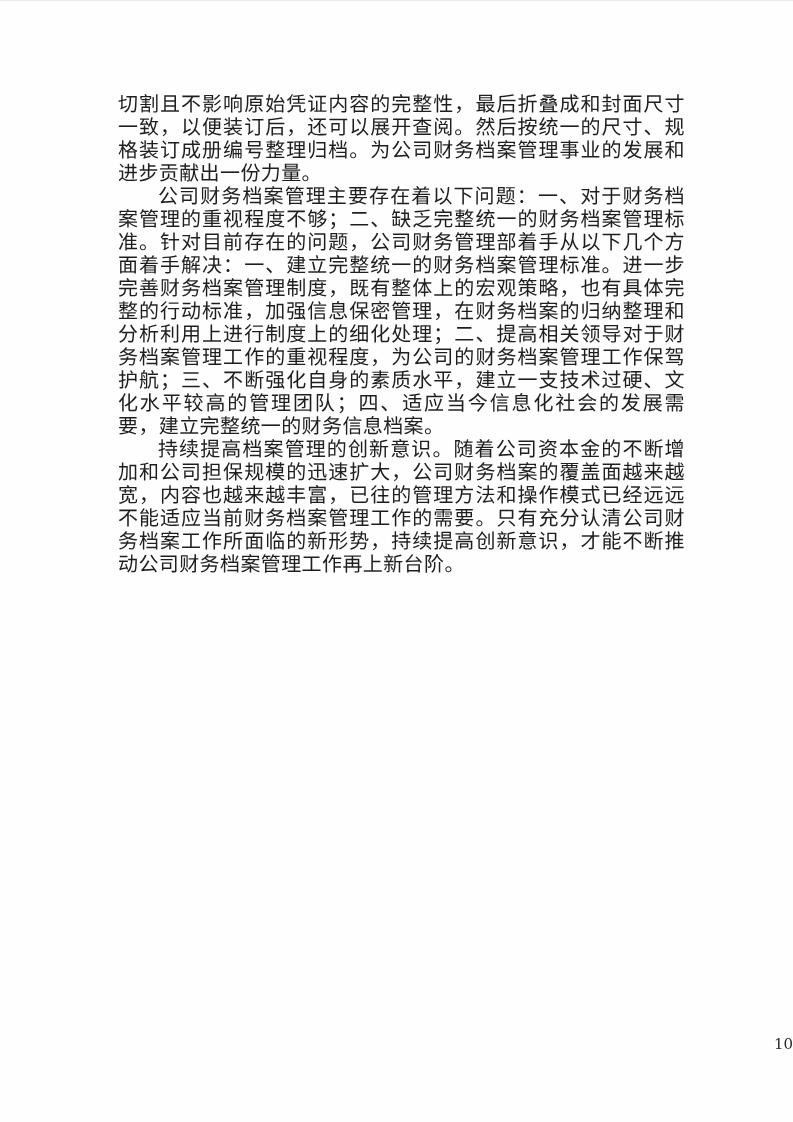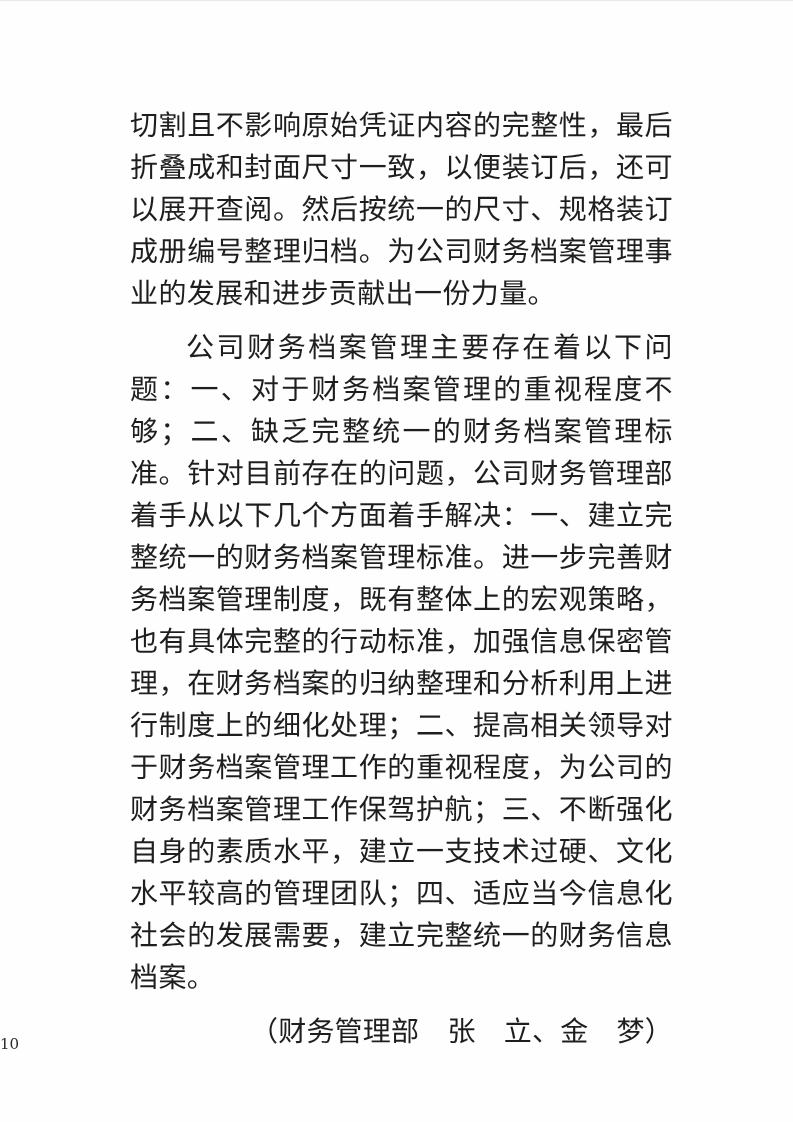--- a/index.html
+++ b/index.html
@@ -19,50 +19,50 @@
     box-sizing: border-box;
     border-top: 1px solid #e8e8e8;
   }
   .content {
     position: absolute;
     left: 118px;
     top: 92px;
     width: 567px;
   }
   .para {
-    margin: 12px;
-    font-size: 28px;
-    line-height: 42px;
+    margin: 0;
+    font-size: 20px;
+    line-height: 23px;
     letter-spacing: 0.4px;
     text-align: justify;
     text-justify: inter-ideograph;
     text-indent: 2em;
   }
   .para.no-indent {
     text-indent: 0;
   }
   .para.signature {
     text-indent: 0;
     text-align: right;
     letter-spacing: 0.2px;
   }
   .page-number {
     position: absolute;
     top: 1034px;
     left: 0;
     width: 100%;
-    text-align: left;
+    text-align: right;
     font-size: 15px;
     color: #2b2b2b;
     font-family: "DejaVu Serif", "Liberation Serif", serif;
   }
 </style>
 </head>
 <body>
 
 <div class="page">
   <div class="content">
     <p class="para no-indent">切割且不影响原始凭证内容的完整性，最后折叠成和封面尺寸一致，以便装订后，还可以展开查阅。然后按统一的尺寸、规格装订成册编号整理归档。为公司财务档案管理事业的发展和进步贡献出一份力量。</p>
     <p class="para">公司财务档案管理主要存在着以下问题：一、对于财务档案管理的重视程度不够；二、缺乏完整统一的财务档案管理标准。针对目前存在的问题，公司财务管理部着手从以下几个方面着手解决：一、建立完整统一的财务档案管理标准。进一步完善财务档案管理制度，既有整体上的宏观策略，也有具体完整的行动标准，加强信息保密管理，在财务档案的归纳整理和分析利用上进行制度上的细化处理；二、提高相关领导对于财务档案管理工作的重视程度，为公司的财务档案管理工作保驾护航；三、不断强化自身的素质水平，建立一支技术过硬、文化水平较高的管理团队；四、适应当今信息化社会的发展需要，建立完整统一的财务信息档案。</p>
-    <p class="para signature">（财务管理部　张　立、金　梦）</p>
+    <p class="para">持续提高档案管理的创新意识。随着公司资本金的不断增加和公司担保规模的迅速扩大，公司财务档案的覆盖面越来越宽，内容也越来越丰富，已往的管理方法和操作模式已经远远不能适应当前财务档案管理工作的需要。只有充分认清公司财务档案工作所面临的新形势，持续提高创新意识，才能不断推动公司财务档案管理工作再上新台阶。</p>
   </div>
   <div class="page-number">10</div>
 </div>
 
 </body></html>

